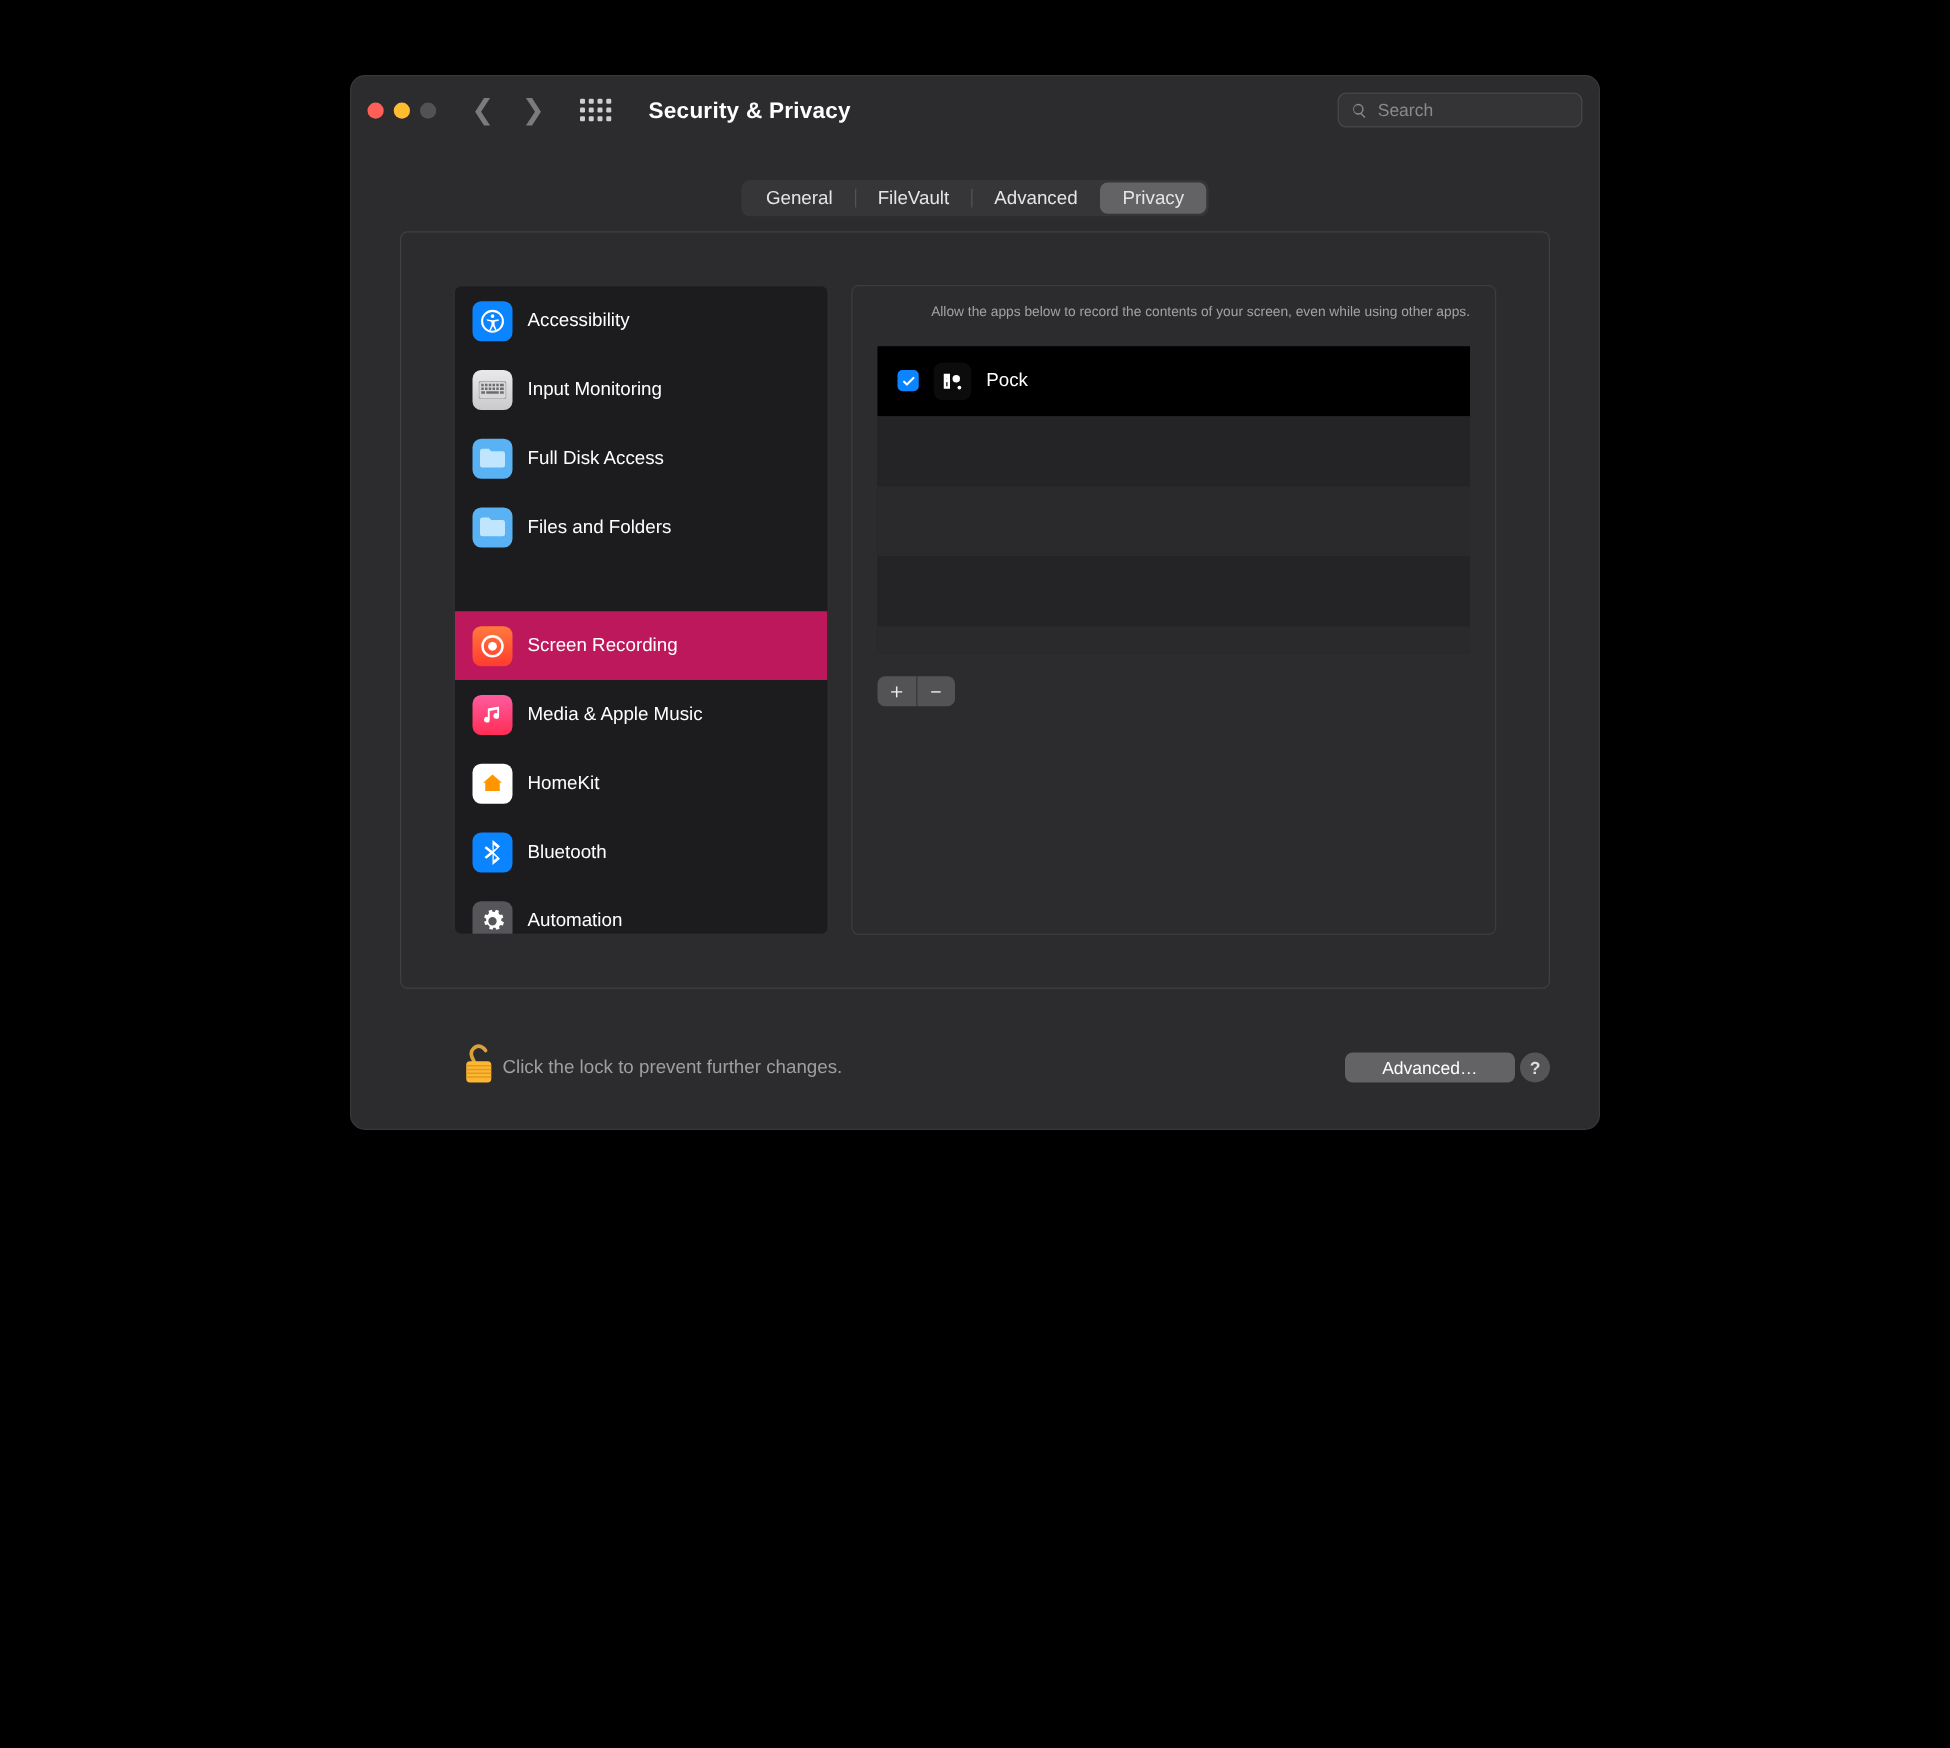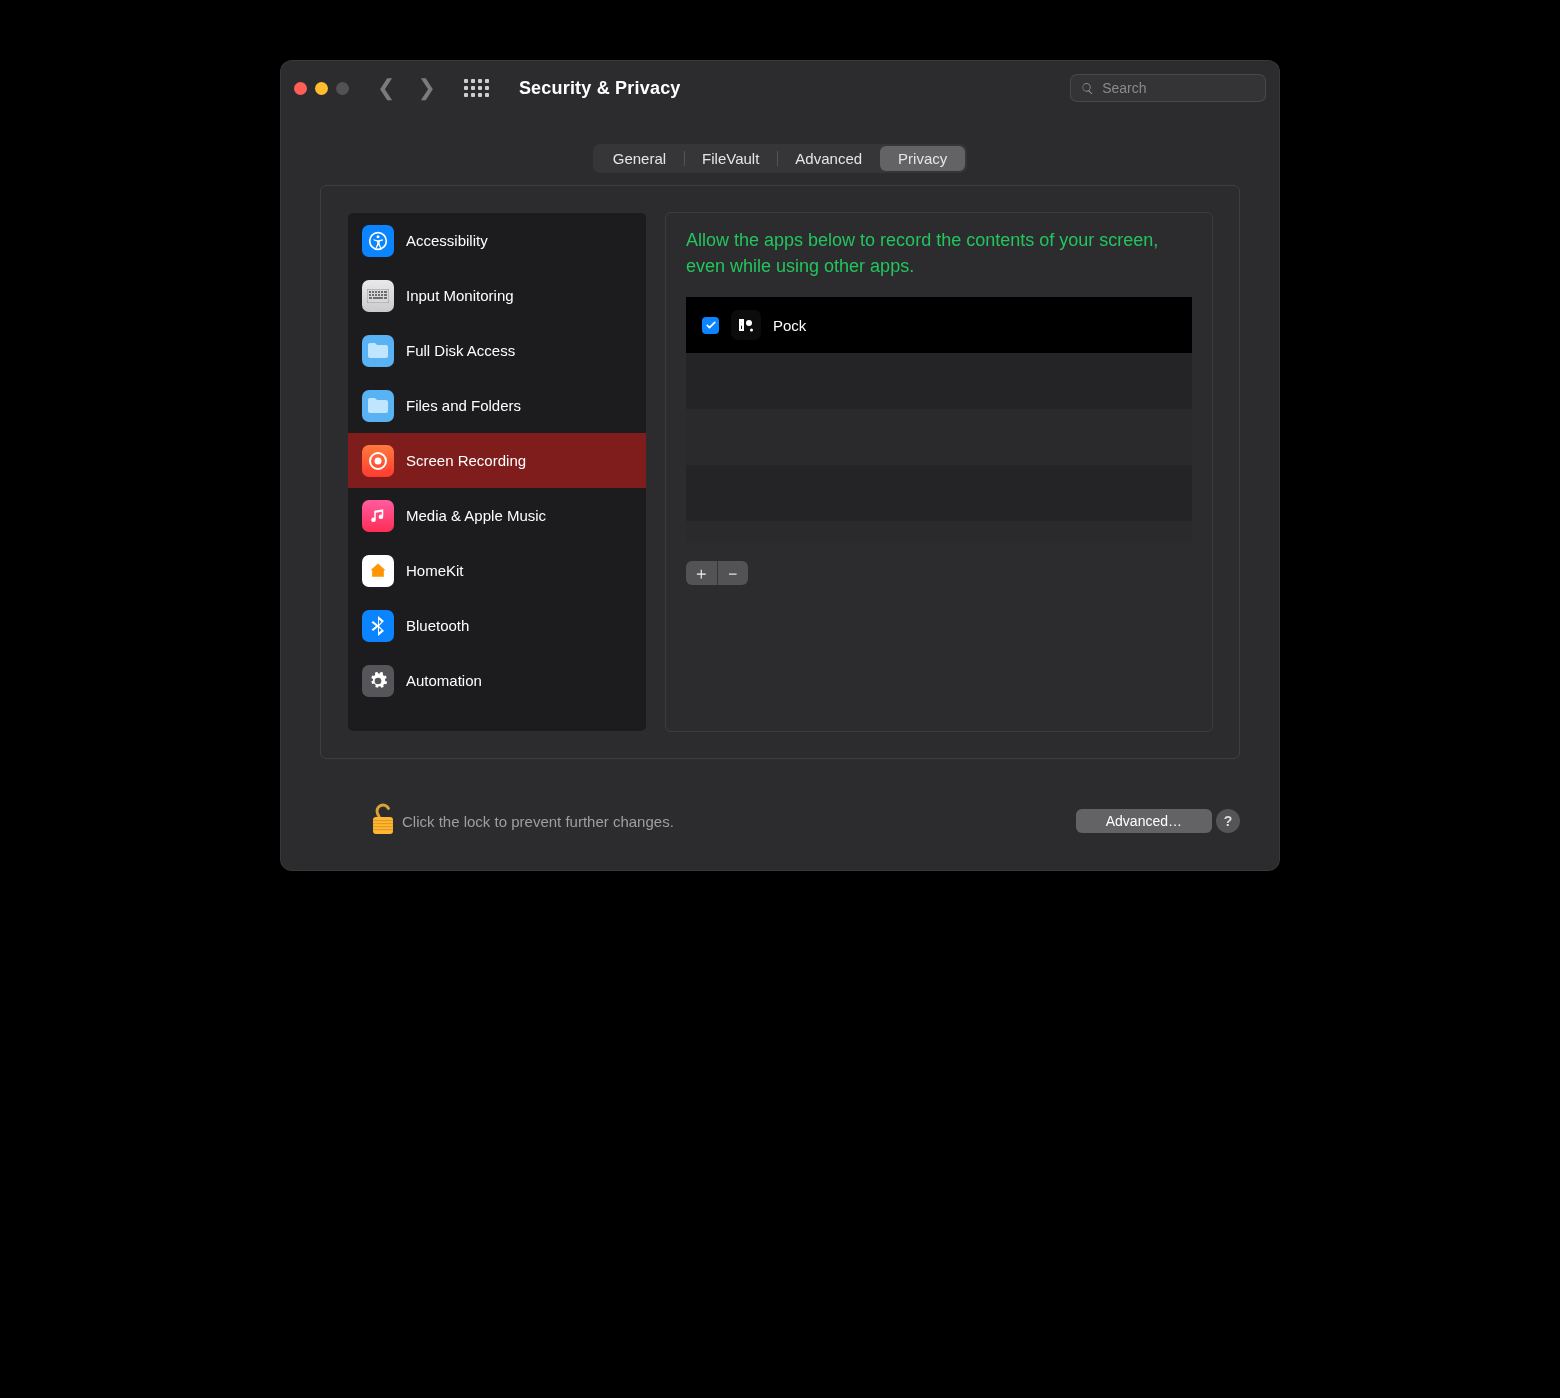--- a/index.html
+++ b/index.html
@@ -80,53 +80,53 @@
     content:""; position:absolute; right:-1px; top:20%; height:60%;
     width:1px; background:rgba(255,255,255,.15);
   }
   .tab.active { background:#636366; }
 
   
   .panel-frame {
     margin:0 40px 22px;
     border:1px solid rgba(255,255,255,.09);
     border-radius:6px;
-    padding:26px;
+    padding:42px;
   }
   .privacy-pane { display:flex; gap:18px; }
 
   
   .sidebar {
     width:300px; height:520px;
     background:#1c1b1d;
     border:1px solid rgba(255,255,255,.08);
     border-radius:6px;
     overflow:hidden;
   }
   .side-item {
     display:flex; align-items:center; gap:12px;
     height:55px; padding:0 14px;
     color:#fff; font-size:15px;
   }
-  .side-item.selected { background:#7f1d1d; }
+  .side-item.selected { background:#be185d;margin-top:40px; }
   .side-icon {
     width:32px; height:32px; border-radius:7px;
     display:flex; align-items:center; justify-content:center;
     flex-shrink:0;
   }
 
   
   .content {
     flex:1;
     border:1px solid rgba(255,255,255,.08);
     border-radius:6px;
     padding:14px 20px 20px;
     display:flex; flex-direction:column;
   }
-  .desc { color:#22c55e; font-size:18px; line-height:1.45; }
+  .desc { color:#a3a3a3; font-size:11px; line-height:1.45;text-align:right; }
   .app-list {
     margin-top:18px;
     background:#242325;
     border-radius:4px;
     flex:0 0 auto;
   }
   .app-row {
     display:flex; align-items:center; gap:12px;
     height:56px; padding:0 16px;
     background:#000000;

